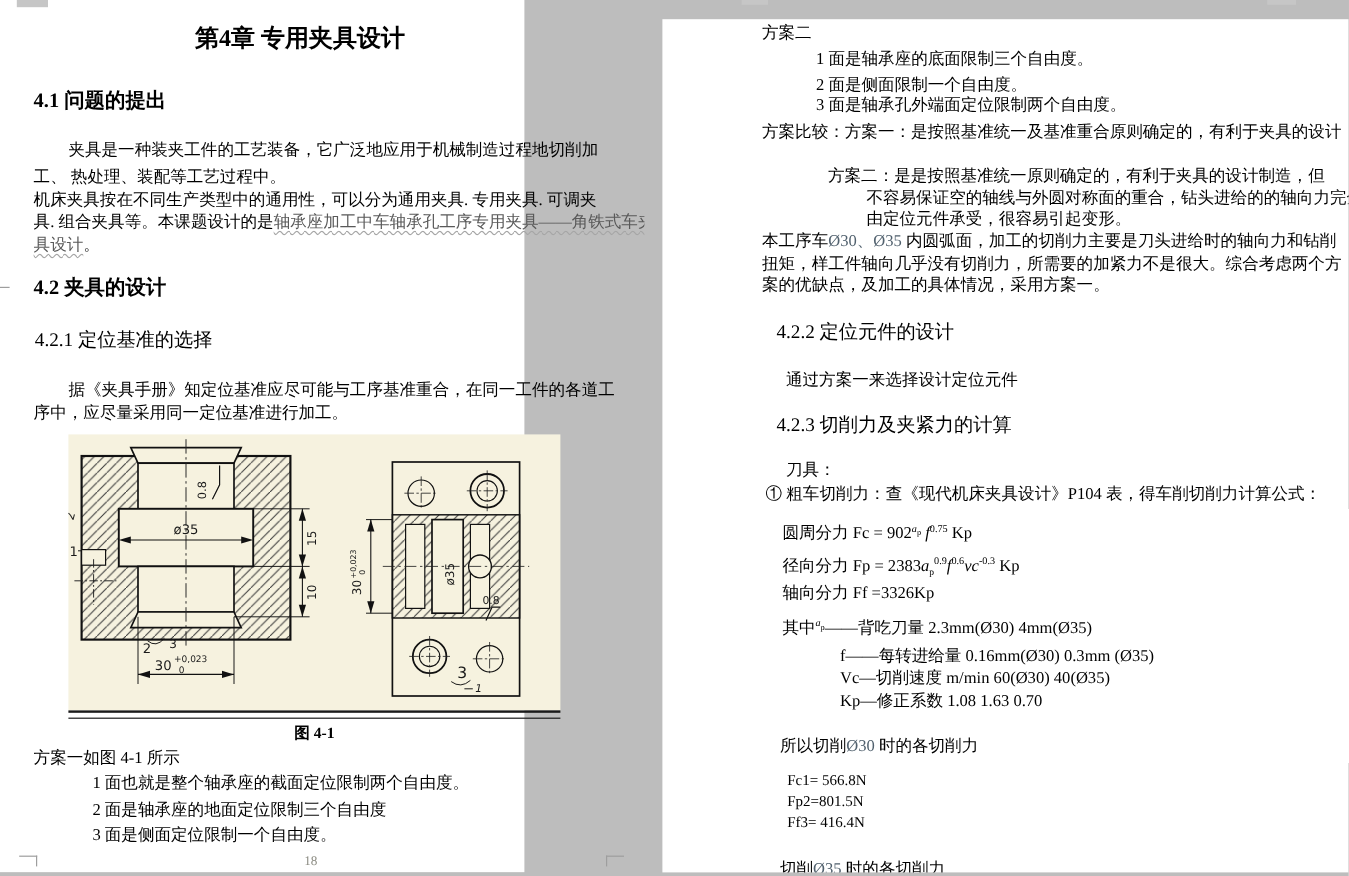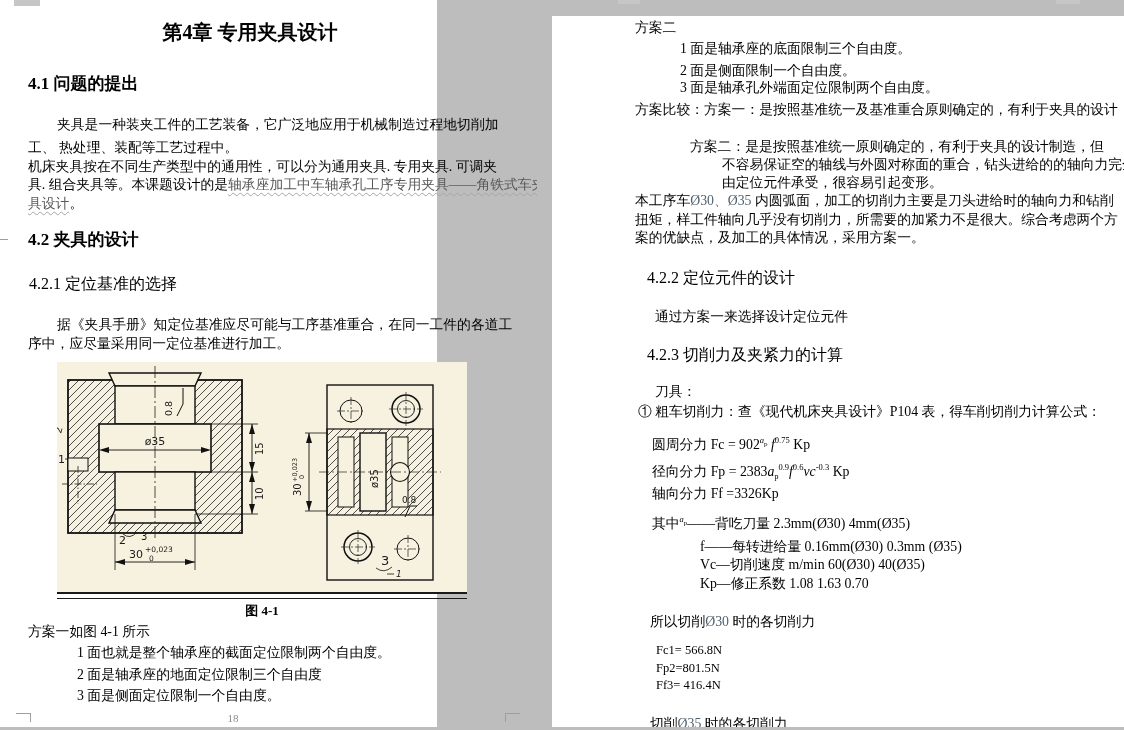--- a/index.html
+++ b/index.html
@@ -8,21 +8,21 @@
   .page{position:absolute;top:0;height:727px;background:#ffffff;}
   .page-left{left:0;width:437px;}
   .page-right{left:552px;width:572px;margin-top:16px;}
   .page-gap{position:absolute;top:0;left:537px;width:15px;height:730px;background:#bdbdbd;}
   .bottom-gap{position:absolute;left:0;top:727px;width:1124px;height:3px;background:#bdbdbd;}
   .ln{position:absolute;white-space:nowrap;font-size:13.8px;line-height:17px;}
   .h-title{font-size:20px;font-weight:bold;text-align:center;line-height:24px;}
   .h2{font-size:17px;font-weight:bold;line-height:20px;}
   .h3{font-size:16px;line-height:19px;}
   .cap{font-size:13px;font-weight:bold;text-align:center;}
-  .pagenum{font-size:11px;color:#8b8b82;text-align:center;}
+  .pagenum{font-size:11px;color:#8b8b82;text-align:center;padding-left:26px;}
   .marked{color:#595959;text-decoration:underline wavy #a6a6a6 1px;text-underline-offset:3px;}
   .dia{color:#51616e;}
   .num{font-size:12.5px;}
   sup{font-size:8.5px;}
   sub{font-size:8px;}
   sup sub{font-size:7px;}
   .artifact{position:absolute;background:#c6c6c6;}
   .cmark{position:absolute;width:14px;height:8px;}
   .cmark.tl{border-top:1px solid #9e9e9e;border-right:1px solid #9e9e9e;}
   .cmark.tr{border-top:1px solid #9e9e9e;border-left:1px solid #9e9e9e;}

